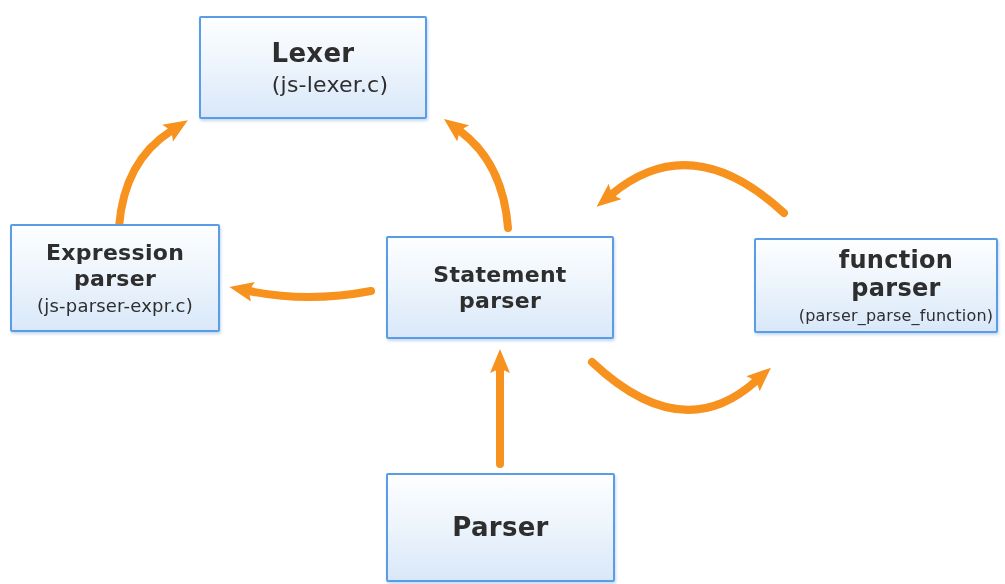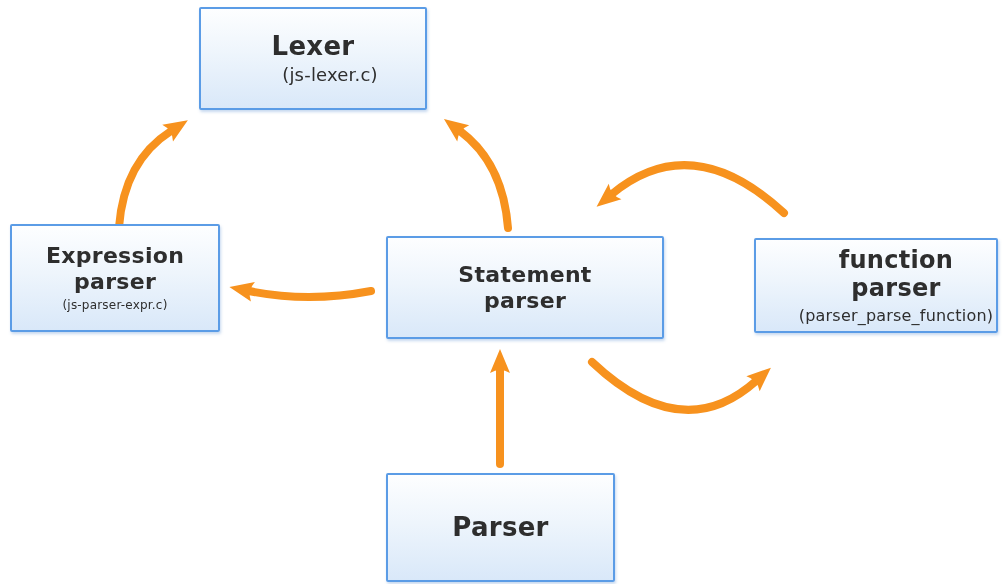--- a/index.html
+++ b/index.html
@@ -55,30 +55,30 @@
     white-space: pre-line;
     line-height: 1.18;
     letter-spacing: 0.3px;
   }
   .node-subtitle {
     font-weight: 400;
     line-height: 1.15;
     letter-spacing: 0.2px;
   }
 
-  .node--lexer      { left: 199px; top:   7px; width: 228px; height: 103px; }
+  .node--lexer      { left: 199px; top:   16px; width: 228px; height: 103px; }
   .node--expression { left:  10px; top: 224px; width: 210px; height: 108px; }
-  .node--statement  { left: 386px; top: 236px; width: 278px; height: 103px; }
+  .node--statement  { left: 386px; top: 236px; width: 228px; height: 103px; }
   .node--function   { left: 754px; top: 238px; width: 244px; height:  95px; padding-left: 40px; }
   .node--parser     { left: 386px; top: 473px; width: 229px; height: 109px; }
 
   .node--lexer .node-title      { font-size: 26px; }
-  .node--lexer .node-subtitle   { font-size: 18px; margin-left: 34px; }
+  .node--lexer .node-subtitle   { font-size: 22px; margin-left: 34px; }
   .node--expression .node-title    { font-size: 22px; }
-  .node--expression .node-subtitle { font-size: 12px; }
+  .node--expression .node-subtitle { font-size: 18px; }
   .node--statement .node-title     { font-size: 22px; }
   .node--statement .node-subtitle  { font-size: 20px; }
   .node--function .node-title      { font-size: 24px; }
   .node--function .node-subtitle   { font-size: 16px; }
   .node--parser .node-title        { font-size: 26px; }
   .node--parser .node-subtitle     { font-size: 19px; }
 </style>
 </head>
 <body>
 

